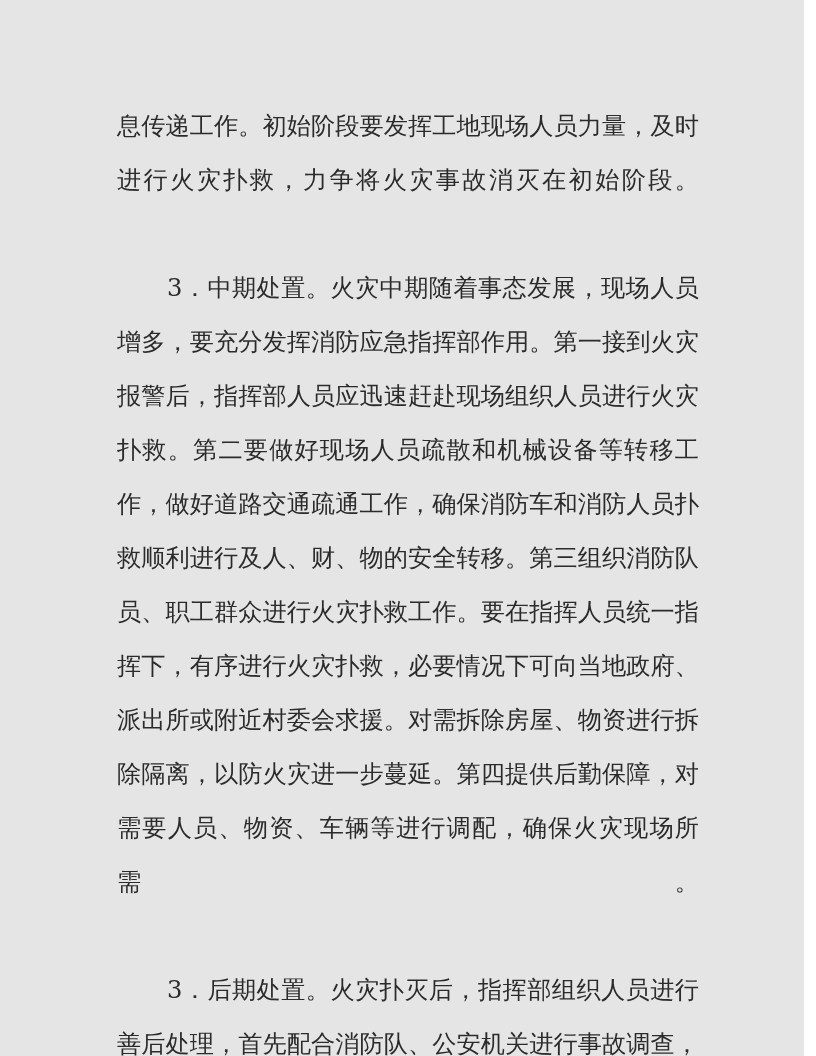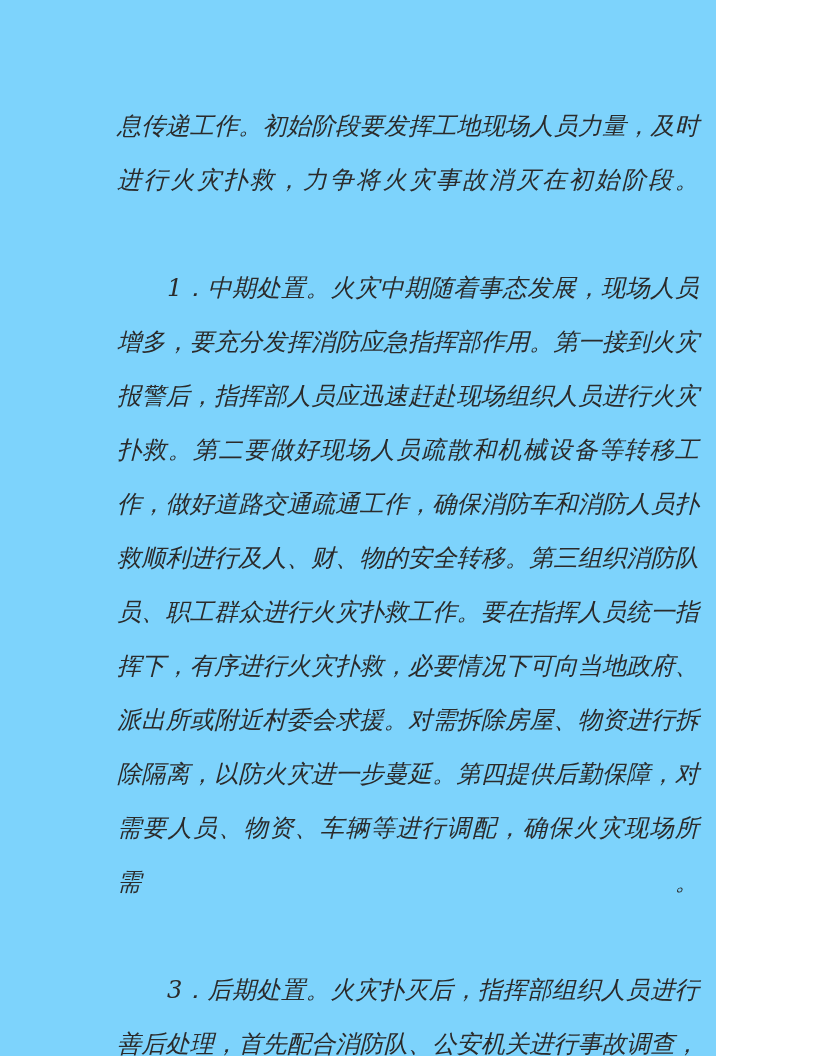--- a/index.html
+++ b/index.html
@@ -9,25 +9,24 @@
   }
   body {
     width: 816px;
     height: 1056px;
     overflow: hidden;
     font-family: "DejaVu Serif", "Liberation Serif", serif;
   }
 
   .page {
     position: relative;
-    width: 716px;
+    width: 804px;
     height: 1056px;
-    background: #7dd3fc;
+    background: #e5e5e5;
     box-sizing: border-box;
-    font-style: italic;
   }
 
   .text-body {
     position: absolute;
     left: 117px;
     top: 99px;
     width: 582px;
   }
 
   .para {
@@ -55,18 +54,18 @@
   }
 </style>
 </head>
 <body>
 
 <div class="page">
   <div class="text-body">
 
     <p class="para">息传递工作。初始阶段要发挥工地现场人员力量，及时进行火灾扑救，力争将火灾事故消灭在初始阶段。</p>
 
-    <p class="para indent">1．中期处置。火灾中期随着事态发展，现场人员增多，要充分发挥消防应急指挥部作用。第一接到火灾报警后，指挥部人员应迅速赶赴现场组织人员进行火灾扑救。第二要做好现场人员疏散和机械设备等转移工作，做好道路交通疏通工作，确保消防车和消防人员扑救顺利进行及人、财、物的安全转移。第三组织消防队员、职工群众进行火灾扑救工作。要在指挥人员统一指挥下，有序进行火灾扑救，必要情况下可向当地政府、派出所或附近村委会求援。对需拆除房屋、物资进行拆除隔离，以防火灾进一步蔓延。第四提供后勤保障，对需要人员、物资、车辆等进行调配，确保火灾现场所需。</p>
+    <p class="para indent">3．中期处置。火灾中期随着事态发展，现场人员增多，要充分发挥消防应急指挥部作用。第一接到火灾报警后，指挥部人员应迅速赶赴现场组织人员进行火灾扑救。第二要做好现场人员疏散和机械设备等转移工作，做好道路交通疏通工作，确保消防车和消防人员扑救顺利进行及人、财、物的安全转移。第三组织消防队员、职工群众进行火灾扑救工作。要在指挥人员统一指挥下，有序进行火灾扑救，必要情况下可向当地政府、派出所或附近村委会求援。对需拆除房屋、物资进行拆除隔离，以防火灾进一步蔓延。第四提供后勤保障，对需要人员、物资、车辆等进行调配，确保火灾现场所需。</p>
 
     <p class="para indent">3．后期处置。火灾扑灭后，指挥部组织人员进行善后处理，首先配合消防队、公安机关进行事故调查，对事故原因、损失进行调查统计，其次与电力部门、当地村民等相关方面取得沟通，协商解决因火灾造成的损失影响。</p>
 
   </div>
 </div>
 
 </body></html>

